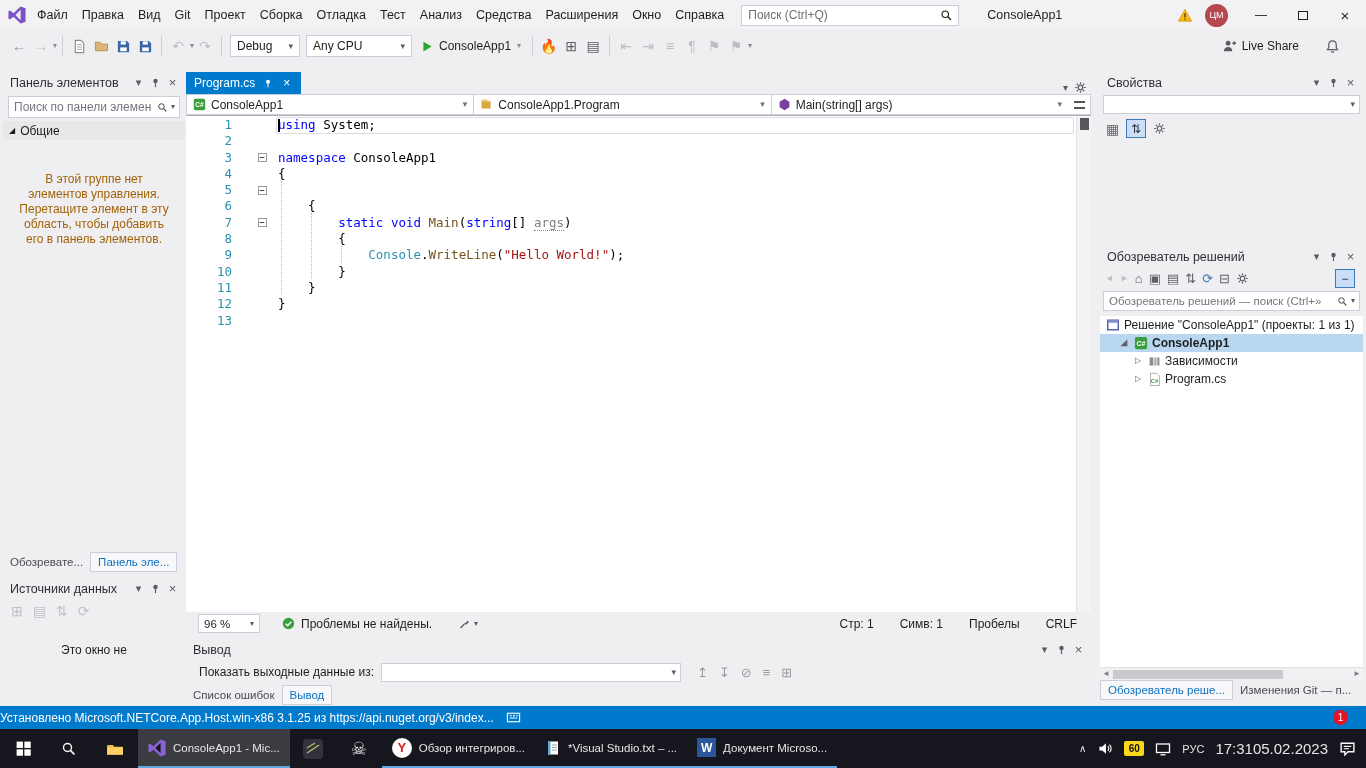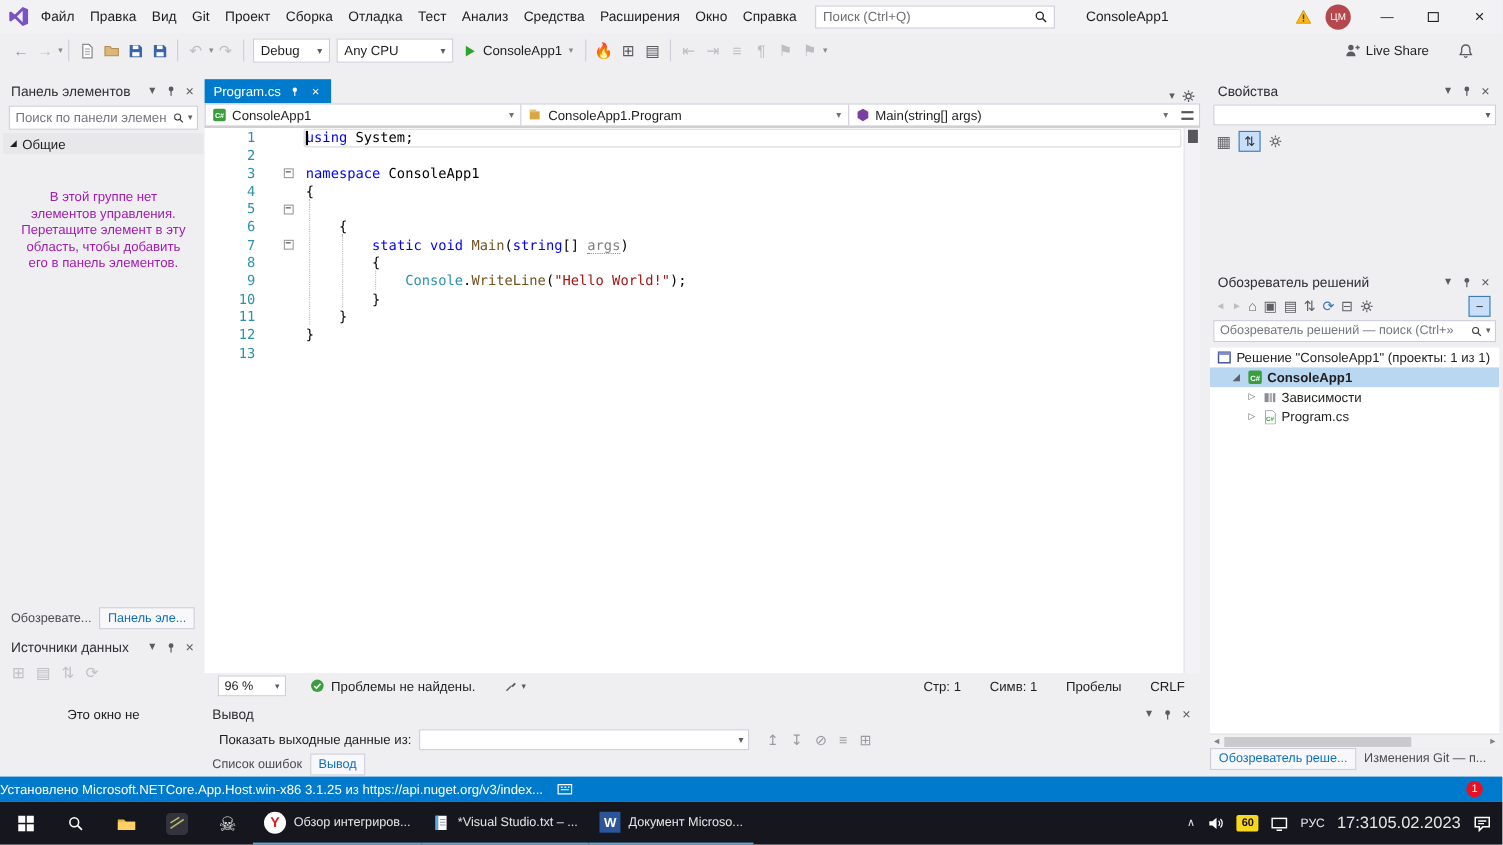--- a/index.html
+++ b/index.html
@@ -40,21 +40,21 @@
   .inputbox{display:flex;align-items:center;background:#fff;border:1px solid #CCCEDB;height:22px}
   .inputbox input{flex:1;min-width:0;border:0;outline:0;background:transparent;font:12px "Liberation Sans",sans-serif;padding:0 5px;color:#333}
   .inputbox input::placeholder{color:#767680}
   .btab{height:20px;display:flex;align-items:center;padding:0 7px;font-size:11.5px;color:#4B4B50;white-space:nowrap}
   .btab.active{background:#F8F8FA;border:1px solid #CCCEDB;color:#0E70C0}
 
   
   #toolbox{left:3px;top:72px;width:182px;height:500px}
   #toolbox-search{margin:3px 5px}
   #toolbox-group{height:19px;background:#E8E8EB;display:flex;align-items:center;gap:5px;padding:0 6px;font-size:12px;margin-top:2px}
-  #toolbox-empty{margin:32px 13px 0;text-align:center;font-size:12px;line-height:15px;color:#a21caf}
+  #toolbox-empty{margin:32px 13px 0;text-align:center;font-size:12px;line-height:15px;color:#a16207}
   #toolbox-tabs{position:absolute;bottom:0;left:0;display:flex}
   #data-sources{left:3px;top:578px;width:182px;height:122px}
   #ds-toolbar{display:flex;gap:10px;padding:5px 8px;font-size:14px;color:#C0C0C6}
   #ds-empty{text-align:center;font-size:12px;margin-top:20px}
 
   
   #editor-tabs{position:absolute;left:186px;top:72px;width:905px;height:22px;display:flex;align-items:flex-end}
   #doc-tab{height:22px;background:#007ACC;color:#fff;display:flex;align-items:center;gap:6px;padding:0 8px;font-size:12px}
   #doc-tab .hico{color:#fff;width:13px}
   #tabs-right{margin-left:auto;display:flex;align-items:center;gap:6px;margin-right:4px;color:#5B5B60}
@@ -695,20 +695,26 @@
   <div class="tk-btn">
       <svg width="16" height="16" viewBox="0 0 16 16" style="color:#fff">
         <use href="#sym-search"></use>
       </svg>
     </div>
   <div class="tk-btn">
       <svg width="18" height="18" viewBox="0 0 16 16">
         <use href="#sym-folder-tb"></use>
       </svg>
     </div>
+  <div class="tk-app active">
+    <svg width="18" height="18" viewBox="0 0 16 16">
+        <use href="#sym-vslogo-dark"></use>
+      </svg>
+    <span class="lbl">ConsoleApp1 - Mic...</span>
+  </div>
   <div class="tk-btn">
     <svg width="22" height="22" viewBox="0 0 22 22">
         <rect x="1" y="1" width="20" height="20" rx="4" fill="#33333D"></rect>
         <path d="M5 15 17 7M5 10l8-5" stroke="#B8B86A" stroke-width="1.4"></path>
       </svg>
   </div>
   <div class="tk-btn">
     <span class="gl" style="font-size:18px;color:#E4E4E4">☠</span>
   </div>
   <div class="tk-app">

